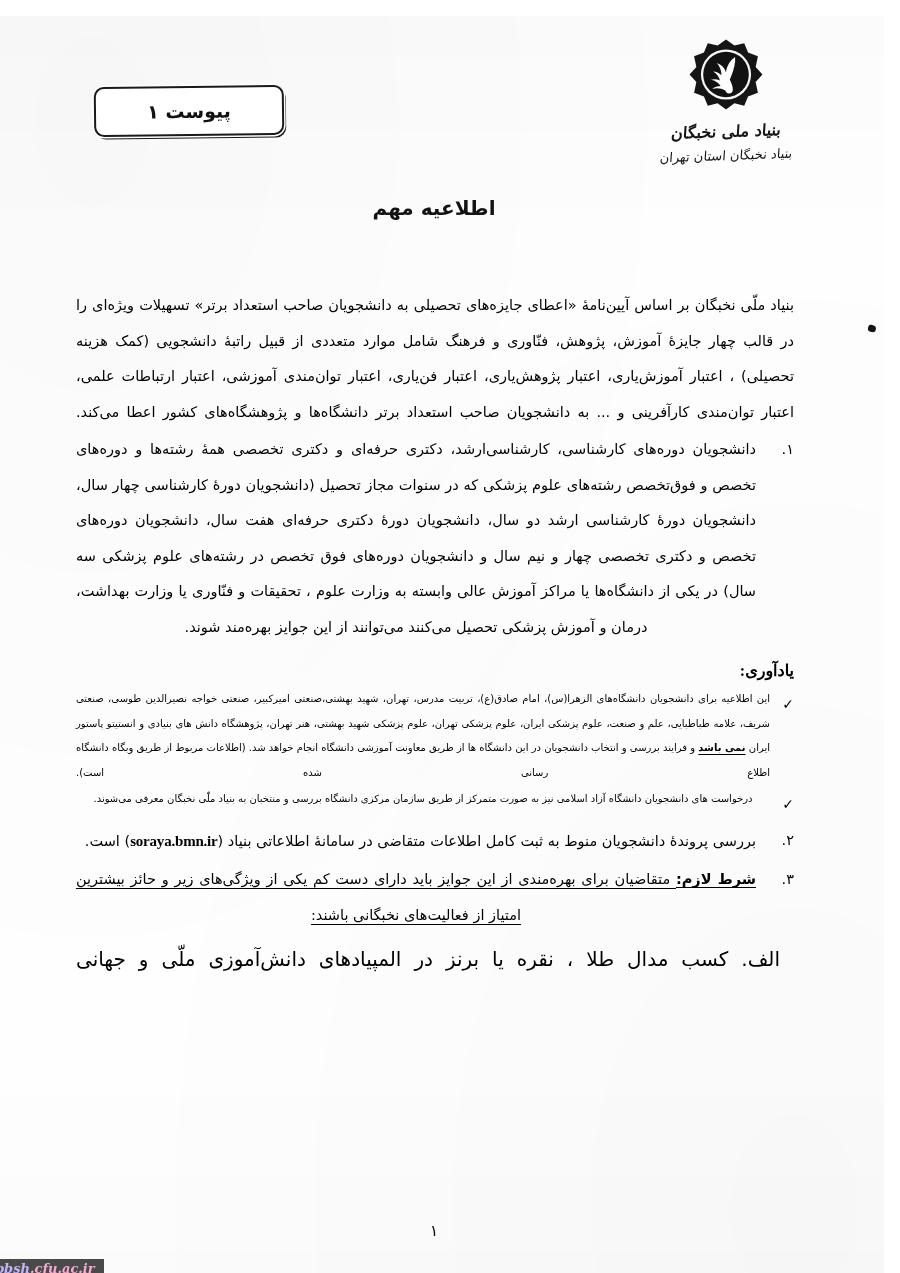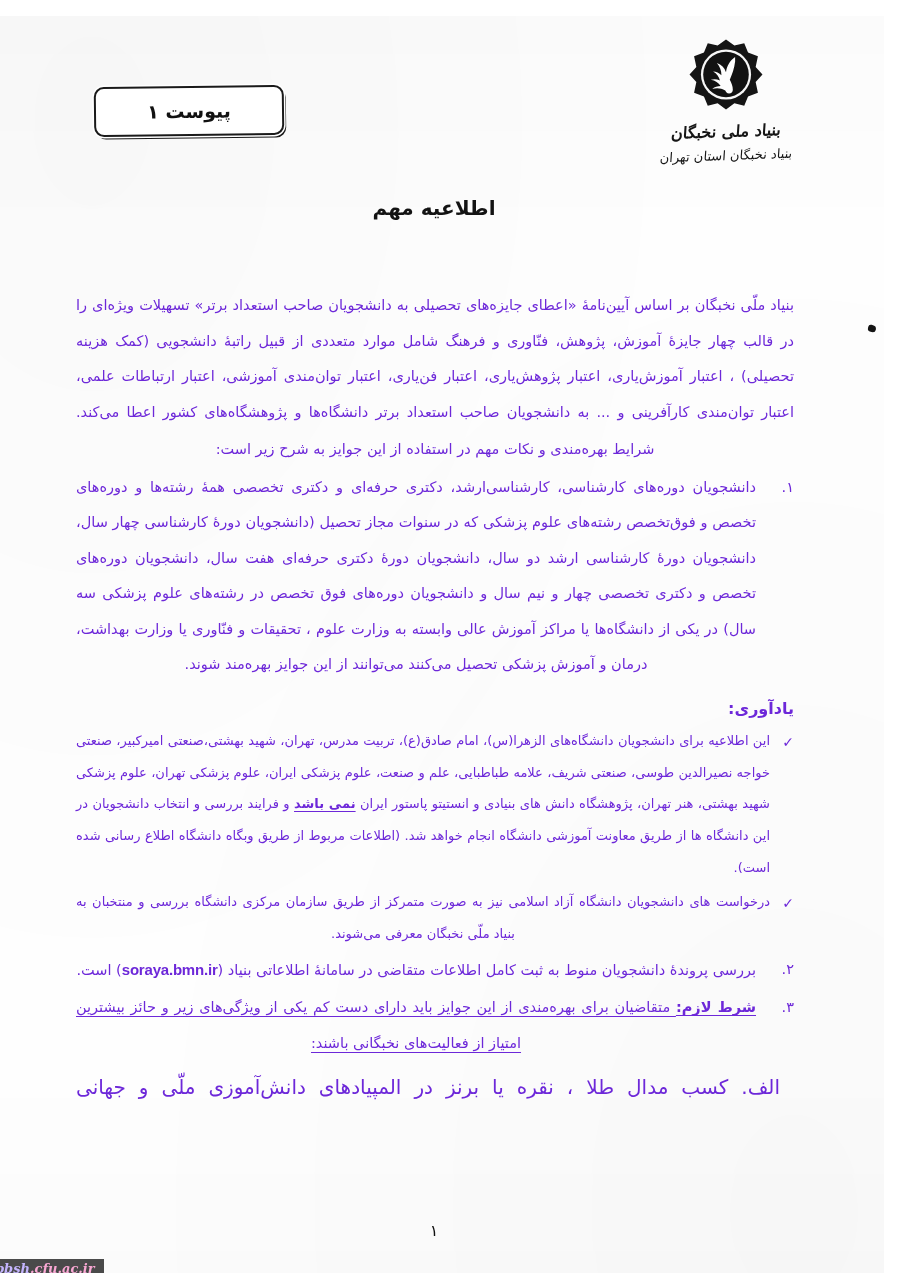--- a/index.html
+++ b/index.html
@@ -116,34 +116,35 @@
   .body-area {
     position: absolute;
     left: 92px;
     top: 272px;
     width: 718px;
     direction: rtl;
     text-align: justify;
     text-align-last: justify;
     font-size: 14.5px;
     line-height: 2.45;
-    color: #6d28d9;
+    color: #000000;
   }
   .para {
     margin: 0 0 2px 0;
     direction: rtl;
   }
 
   .section-label {
     direction: rtl;
     text-align: left;
     font-size: 16px;
     font-weight: bold;
     margin: 10px 0 0 0;
     line-height: 2.0;
+    font-family: Liberation Serif, serif;
   }
   .num-item {
     display: flex;
     direction: rtl;
     align-items: flex-start;
     margin-bottom: 2px;
   }
   .num-marker {
     flex: 0 0 auto;
     width: 30px;
@@ -173,41 +174,41 @@
     width: 24px;
     text-align: center;
     font-size: 14px;
     line-height: 2.45;
   }
   .check-body {
     flex: 1 1 auto;
     direction: rtl;
     text-align: justify;
     text-align-last: justify;
-    font-size: 13px;
+    font-size: 10px;
     line-height: 2.45;
   }
 
   .sub-letter-line {
     direction: rtl;
     text-align: right;
     font-size: 20px;
     line-height: 2.45;
     padding-right: 14px;
   }
 
   b.bold-underline {
     font-weight: bold;
     text-decoration: underline;
     text-underline-offset: 3px;
   }
   .latin-url {
     direction: ltr;
     unicode-bidi: isolate;
-    font-family: Liberation Sans, sans-serif;
+    font-family: Liberation Serif, serif;
     font-weight: bold;
     font-size: 15px;
     letter-spacing: -0.2px;
   }
   .underline-run {
     text-decoration: underline;
     text-underline-offset: 4px;
   }
 
   
@@ -275,21 +276,20 @@
   </div>
 
   <div class="doc-heading heading-sub">اطلاعیه مهم</div>
 
   <div class="speck"></div>
 
   <div class="body-area">
 
     <p class="para">بنیاد ملّی نخبگان بر اساس آیین‌نامۀ «اعطای جایزه‌های تحصیلی به دانشجویان صاحب استعداد برتر» تسهیلات ویژه‌ای را در قالب چهار جایزۀ آموزش، پژوهش، فنّاوری و فرهنگ شامل موارد متعددی از قبیل راتبۀ دانشجویی (کمک هزینه تحصیلی) ، اعتبار آموزش‌یاری، اعتبار پژوهش‌یاری، اعتبار فن‌یاری، اعتبار توان‌مندی آموزشی، اعتبار ارتباطات علمی، اعتبار توان‌مندی کارآفرینی و ... به دانشجویان صاحب استعداد برتر دانشگاه‌ها و پژوهشگاه‌های کشور اعطا می‌کند.</p>
 
-    <p class="para" style="text-align-last:center;">شرایط بهره‌مندی  و نکات مهم در استفاده از این جوایز به شرح زیر است:</p>
 
     <div class="num-item">
       <div class="num-marker">۱.</div>
       <div class="num-body last-center">دانشجویان دوره‌های کارشناسی،  کارشناسی‌ارشد، دکتری حرفه‌ای و دکتری تخصصی  همۀ رشته‌ها و دوره‌های تخصص و فوق‌تخصص رشته‌های علوم پزشکی که در سنوات مجاز تحصیل (دانشجویان دورۀ کارشناسی چهار سال، دانشجویان دورۀ کارشناسی ارشد دو سال، دانشجویان دورۀ دکتری حرفه‌ای هفت سال، دانشجویان دوره‌های تخصص و دکتری تخصصی چهار و نیم سال و دانشجویان دوره‌های فوق تخصص در رشته‌های علوم پزشکی سه سال)  در یکی از دانشگاه‌ها یا مراکز آموزش عالی وابسته به وزارت علوم ، تحقیقات و فنّاوری یا وزارت بهداشت، درمان و آموزش پزشکی تحصیل می‌کنند می‌توانند از این جوایز بهره‌مند شوند.</div>
     </div>
 
     <div class="section-label">یادآوری:</div>
 
     <div class="check-item">
       <div class="check-marker">✓</div>

